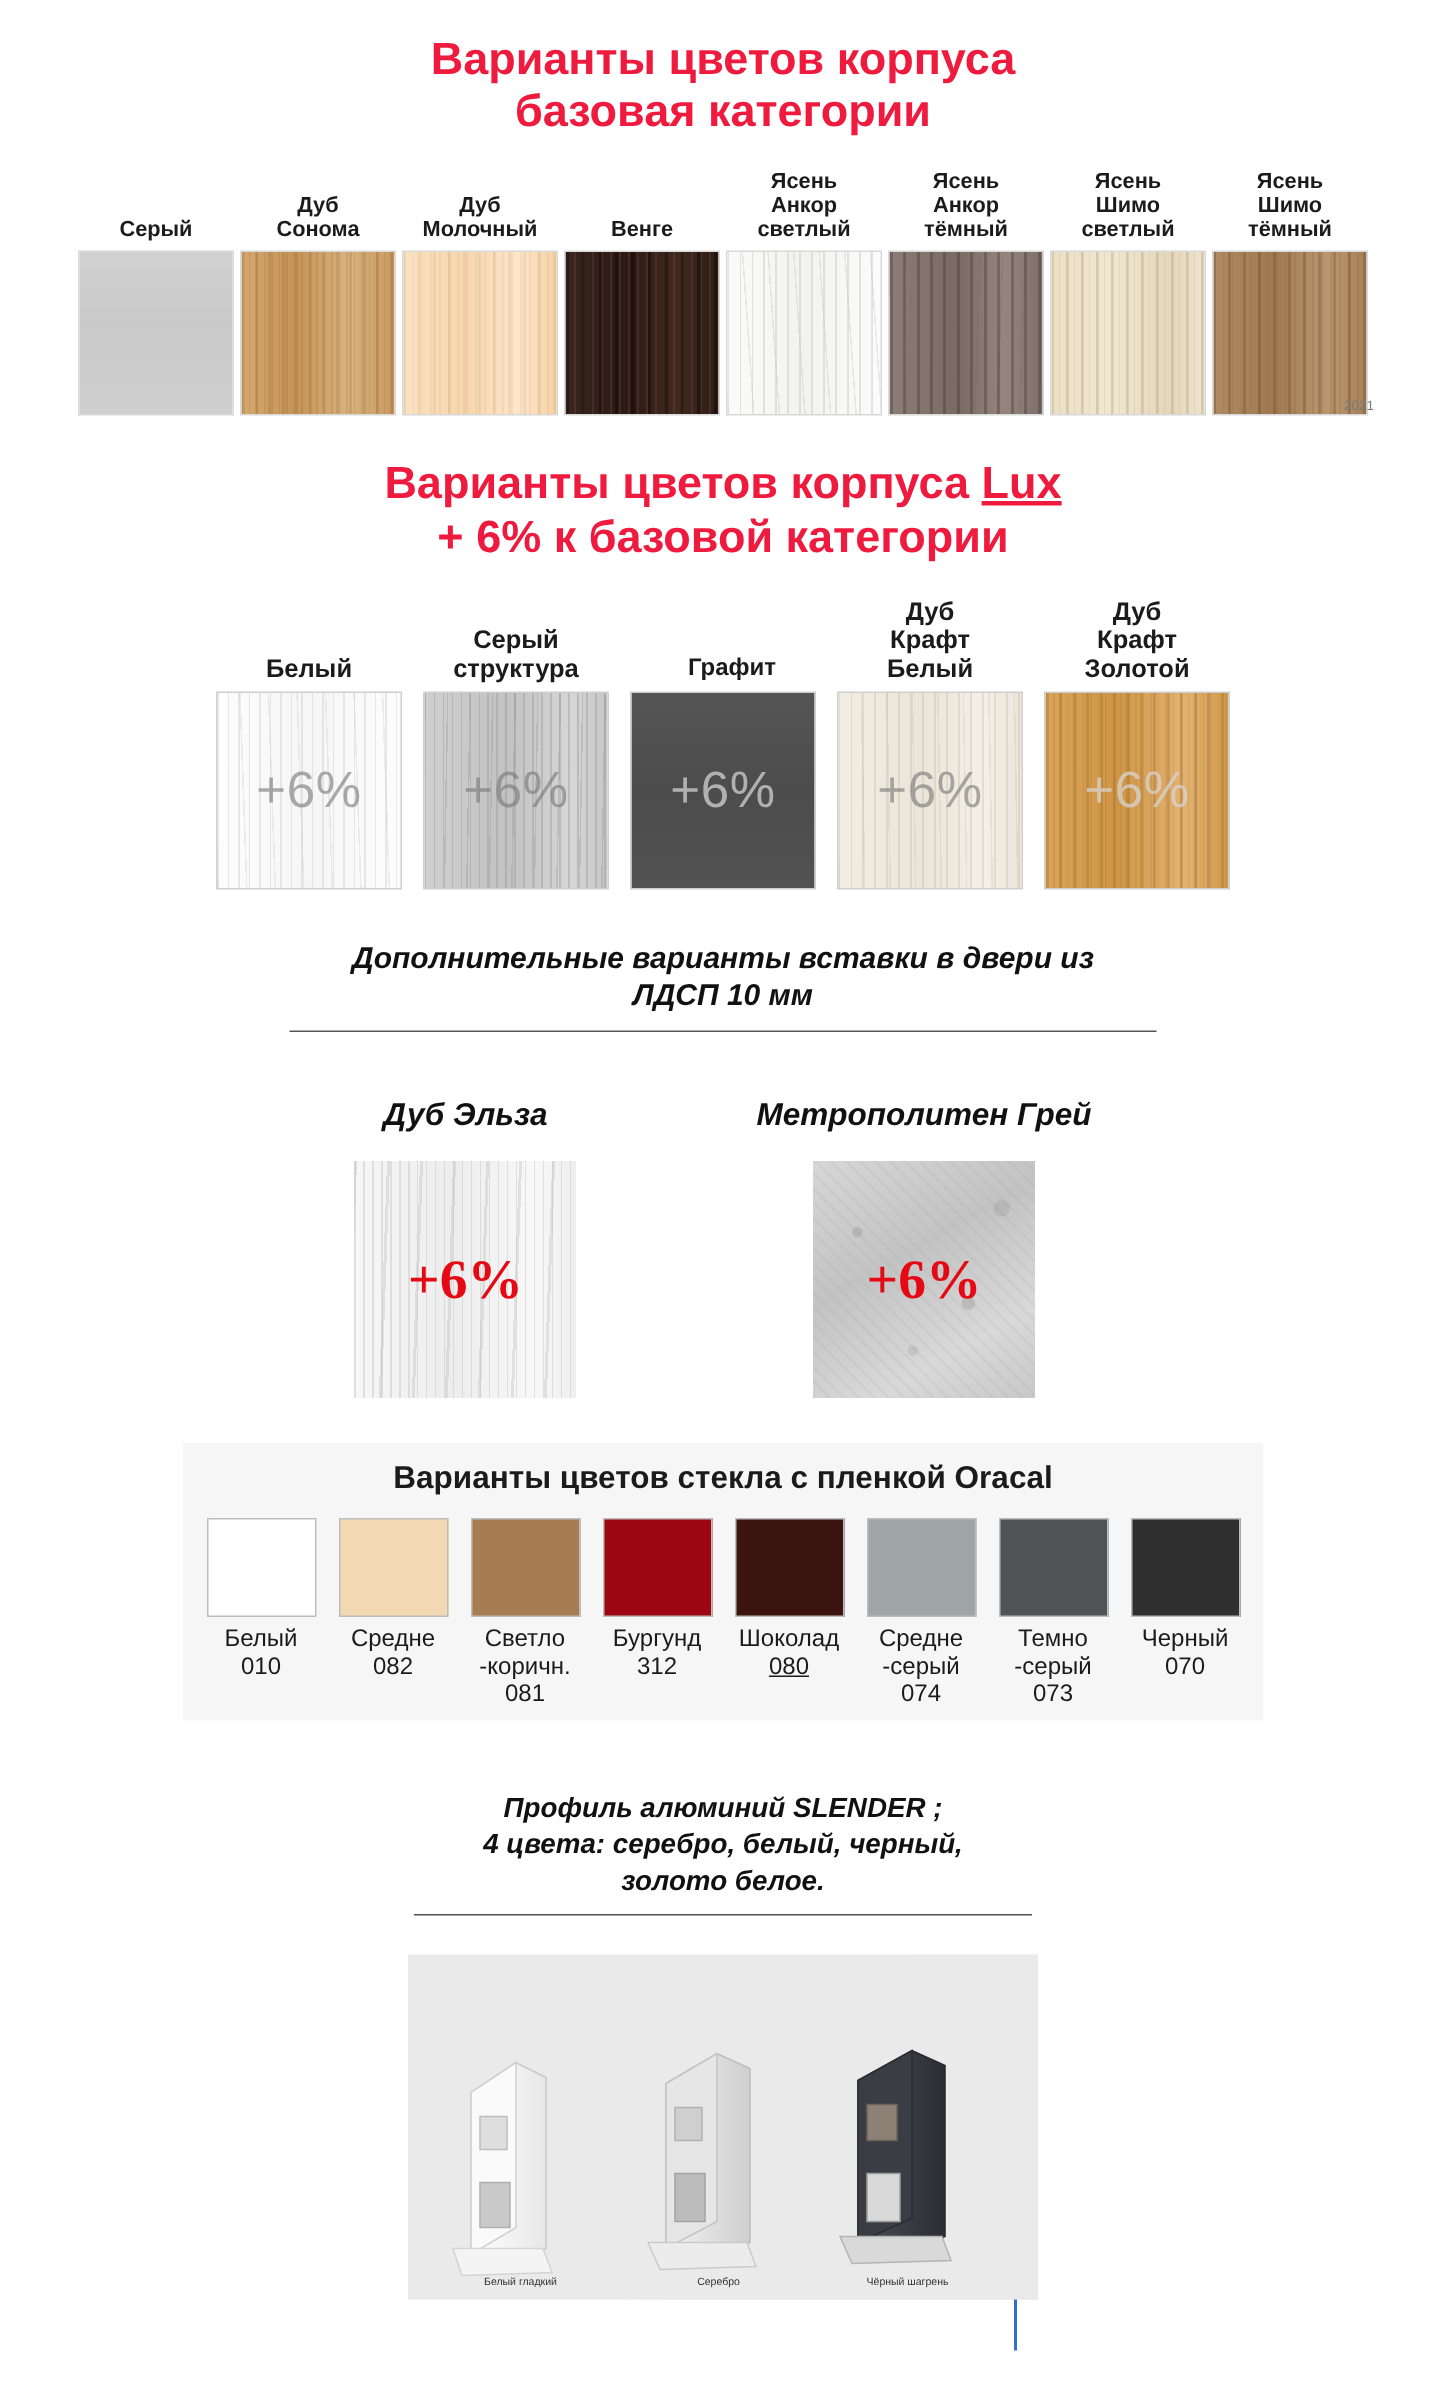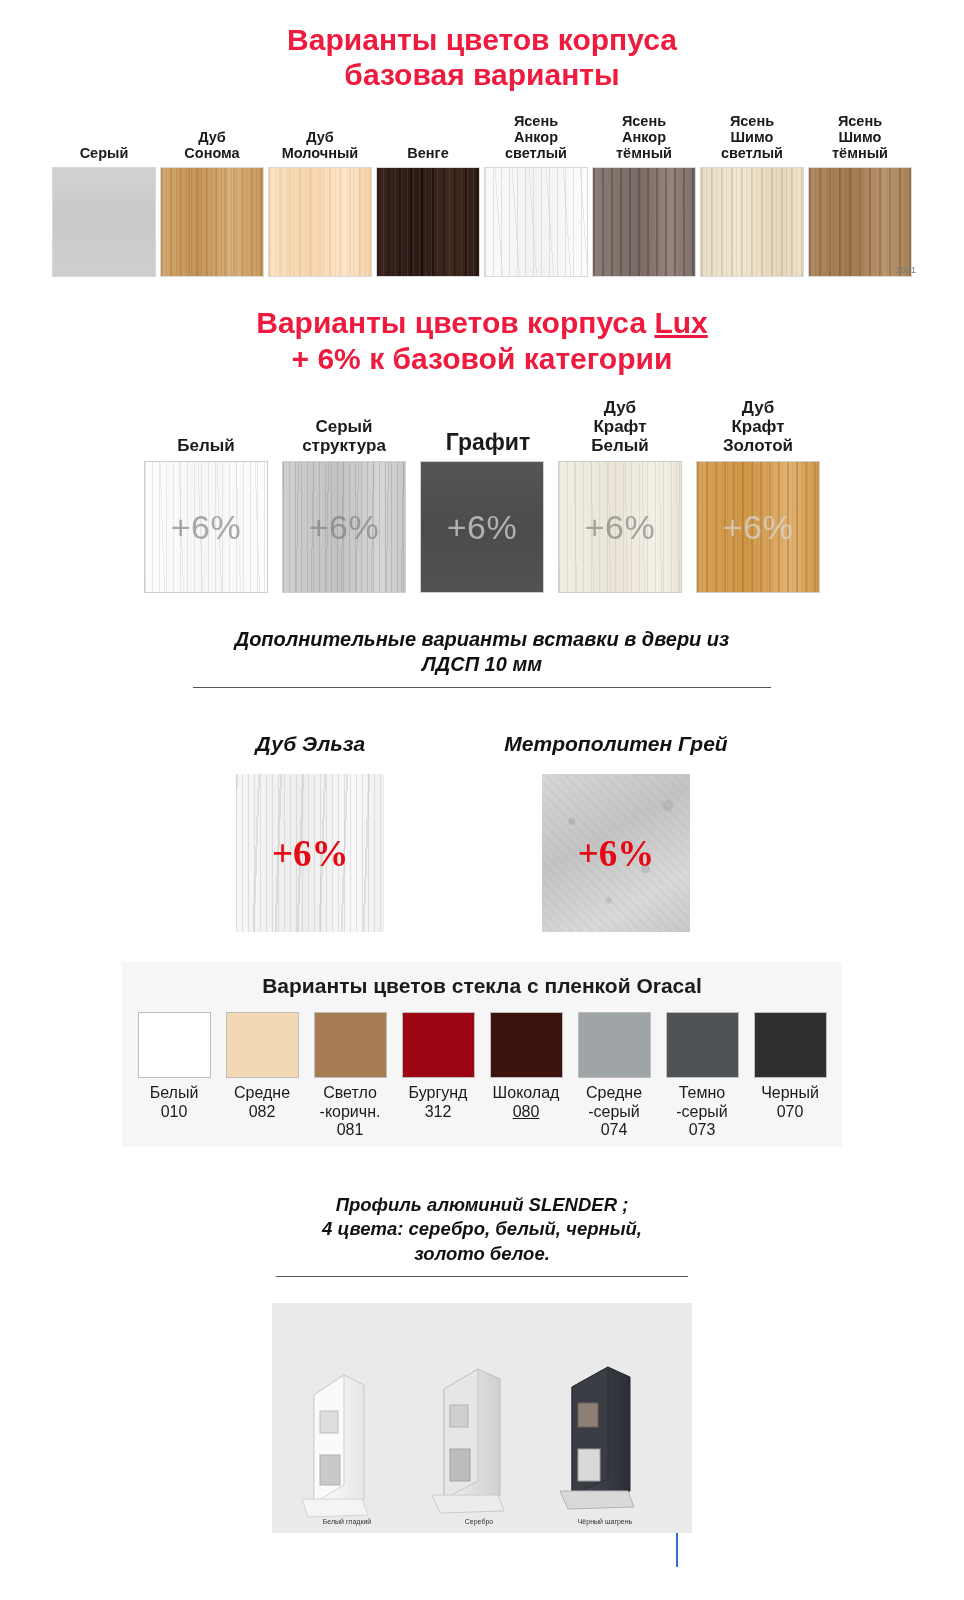--- a/index.html
+++ b/index.html
@@ -289,21 +289,21 @@
   }
 </style>
 </head>
 <body>
 
 <div class="page">
 
   <div style="padding-top:22px;">
     <div class="title-red">
       <div>Варианты цветов корпуса</div>
-      <div>базовая варианты</div>
+      <div>базовая категории</div>
     </div>
 
     <div class="swatch-row" style="margin-top:20px; gap:4px; align-items:flex-end;">
 
       <div class="swatch-cell">
         <div class="swatch-label">Серый</div>
         <div class="swatch-box tex-gray"></div>
       </div>
 
       <div class="swatch-cell">
@@ -372,21 +372,21 @@
 
       <div class="swatch-cell">
         <div class="swatch-label" style="font-size:17px;">Серый
 структура</div>
         <div class="lux-box tex-graystruct">
           <span class="lux-pct">+6%</span>
         </div>
       </div>
 
       <div class="swatch-cell">
-        <div class="swatch-label" style="font-size:23px;padding-left:12px;">Графит</div>
+        <div class="swatch-label" style="font-size:16px;padding-left:12px;">Графит</div>
         <div class="lux-box tex-graphit">
           <span class="lux-pct on-dark">+6%</span>
         </div>
       </div>
 
       <div class="swatch-cell">
         <div class="swatch-label" style="font-size:17px;">Дуб
 Крафт
 Белый</div>
         <div class="lux-box tex-kraft-white">

